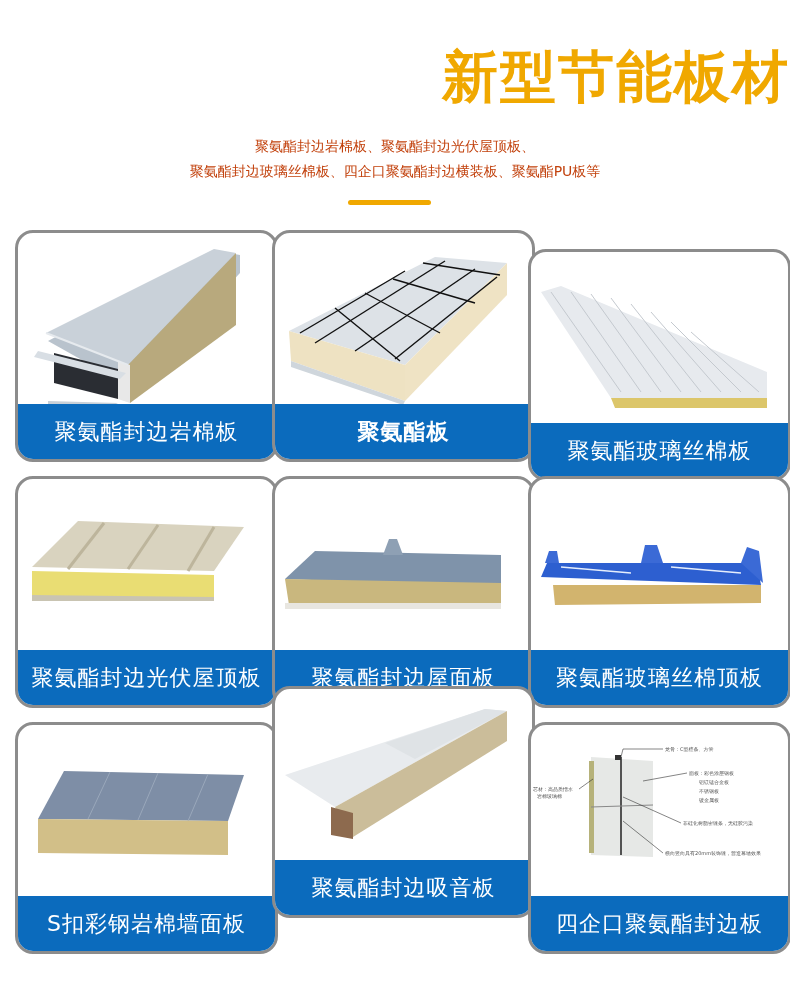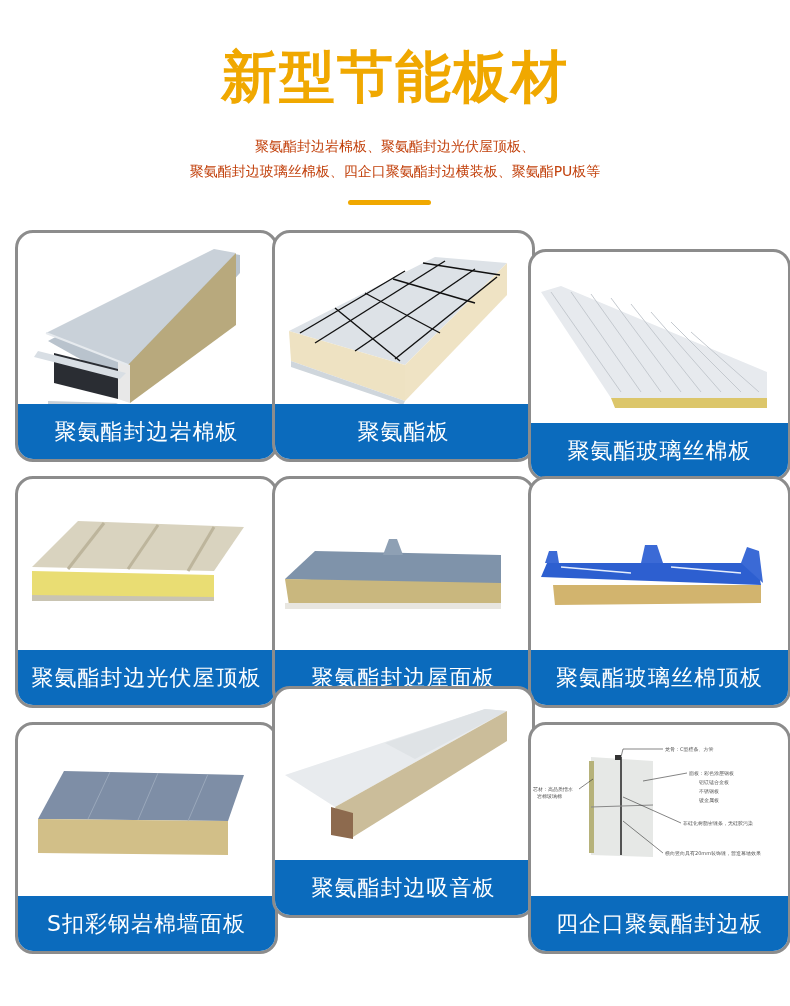--- a/index.html
+++ b/index.html
@@ -1,18 +1,18 @@
 <!DOCTYPE html>
 <html><head>
 <meta charset="utf-8">
 <style>
   html, body { margin: 0; padding: 0; background: #ffffff; }
   body { width: 790px; height: 1006px; position: relative; overflow: hidden;
          font-family: "DejaVu Sans", "Liberation Sans", sans-serif; }
-  .title { position: absolute; top: 44px; left: 0; width: 790px; text-align: center;
+  .title { position: absolute; top: 44px; left: 0; width: 790px; text-align: right;
            font-size: 56px; font-weight: bold; letter-spacing: 2px; line-height: 66px; }
   .subtitle { position: absolute; top: 134px; left: 0; width: 790px; text-align: center;
               font-size: 14px; color: #c2410c; line-height: 25px; }
   .divider { position: absolute; top: 200px; left: 348px; width: 83px; height: 5px; border-radius: 3px; }
   .card { position: absolute; width: 263px; height: 232px; box-sizing: border-box;
           border: 3px solid #8c8c8c; border-radius: 18px; overflow: hidden; background: #fff; }
   .card .img { position: absolute; left: 0; top: 0; width: 100%; height: 174px; }
   .card .label { position: absolute; left: 0; bottom: 0; width: 100%; height: 55px;
                  color: #fff; font-size: 22px; line-height: 55px; text-align: center; letter-spacing: 1px; }
   .card svg { display: block; }
@@ -37,21 +37,21 @@
       <polygon points="100,128 112,132 112,170 100,166" fill="#e8e8e8"></polygon>
       <polygon points="36,120 100,136 100,166 36,150" fill="#2a2d33"></polygon>
       <polygon points="20,118 108,140 102,146 16,124" fill="#d8dee4"></polygon>
       <polygon points="30,168 100,170 92,174 30,172" fill="#c8d0d8"></polygon>
       <line x1="28" y1="100" x2="110" y2="132" stroke="#e6eaee" stroke-width="2"></line>
     </svg>
   </div>
   <div class="label band" style="background: rgb(11, 107, 189);">聚氨酯封边岩棉板</div>
 </div>
 
-<div class="card" style="left: 272px; top: 230px; border-color: rgb(140, 140, 140);">
+<div class="card" style="left: 272px; top: 230px; border-color: rgb(140, 140, 140); font-weight: bold;">
   <div class="img">
     <svg width="236" height="174" viewBox="0 0 236 174">
       <polygon points="14,98 160,24 232,30 130,132" fill="#dde2e7"></polygon>
       <polygon points="14,98 130,132 130,168 16,128" fill="#eee2c2"></polygon>
       <polygon points="130,132 232,30 232,62 130,168" fill="#efe3c4"></polygon>
       <g stroke="#111" stroke-width="1.4">
         <line x1="60" y1="75" x2="125" y2="128"></line>
           <line x1="90" y1="60" x2="165" y2="100"></line>
         <line x1="118" y1="46" x2="200" y2="70"></line>
           <line x1="148" y1="30" x2="225" y2="42"></line>

